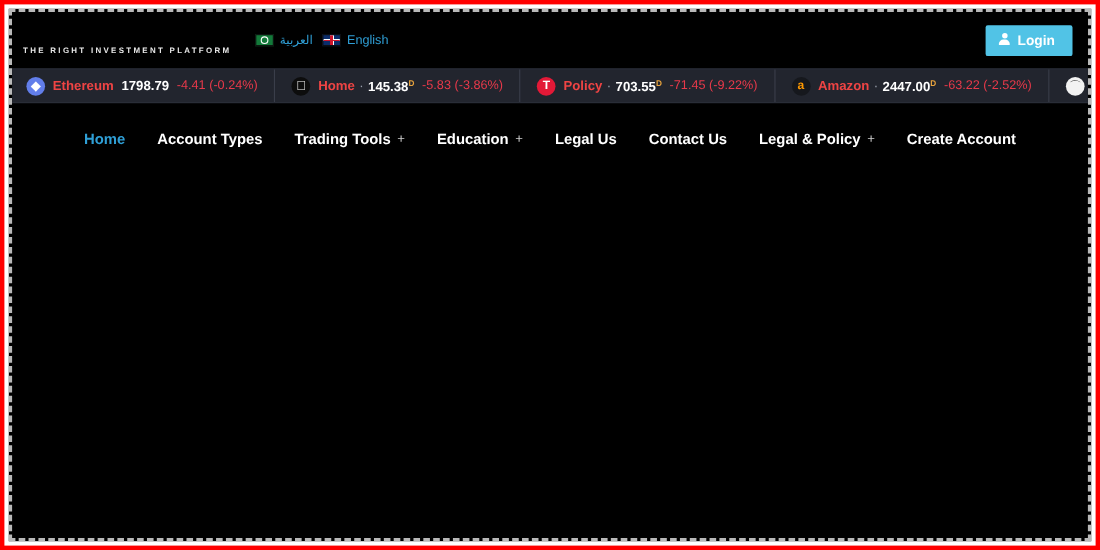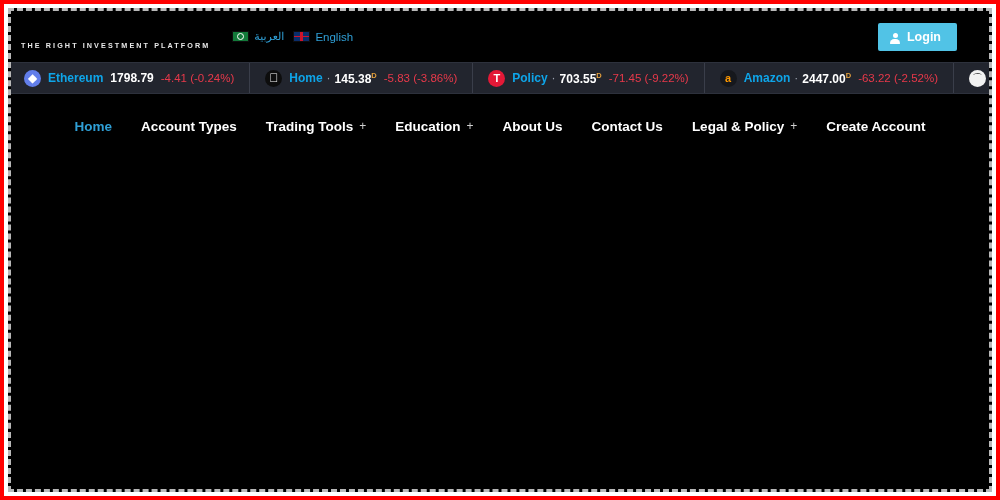--- a/index.html
+++ b/index.html
@@ -86,25 +86,25 @@
   .lang-label.ar { font-size: 11px; color: #2f9fd6; direction: rtl; }
 
   .topbar-spacer { flex: 1; }
   .login-btn {
     background: #51c3e6;
     color: #ffffff;
     border: none;
     font-size: 12.5px;
     font-weight: bold;
     padding: 7px 16px 7px 12px;
-    display: flex; align-items: flex-end; gap: 6px;
+    display: flex; align-items: flex-start; gap: 6px;
     cursor: pointer;
     font-family: "Liberation Sans", sans-serif;
     border-radius: 2px;
-    margin-right: 20px;
+    margin-right: 2px;
   }
   .user-glyph { display: inline-block; width: 11px; height: 11px; position: relative; }
   .user-glyph::before {
     content: ""; position: absolute; left: 3px; top: 0;
     width: 5px; height: 5px; border-radius: 50%; background: #ffffff;
   }
   .user-glyph::after {
     content: ""; position: absolute; left: 0.5px; top: 6px;
     width: 10px; height: 5.5px; border-radius: 5px 5px 1px 1px; background: #ffffff;
   }
@@ -133,21 +133,21 @@
     width: 17px; height: 17px; border-radius: 50%;
     display: flex; align-items: center; justify-content: center;
     font-size: 11px; color: #fff; flex: 0 0 auto;
     font-family: "Liberation Sans", sans-serif;
   }
   .t-eth { background: #627eea; font-size: 12px; }
   .t-aapl { background: #0d0d0d; font-size: 12px; color: #f5f5f5; }
   .t-tsla { background: #e31937; font-size: 11px; font-weight: bold; }
   .t-amzn { background: #16181d; color: #ff9900; font-weight: bold; font-size: 11px; }
   .t-lcid { background: #f2f2f2; color: #111; font-size: 11px; }
-  .t-name { color: #0ea5e9; font-size: 12px; font-weight: bold; }
+  .t-name { color: #ef4444; font-size: 12px; font-weight: bold; }
   .t-dot { color: #9aa0ad; font-size: 12px; margin: 0 -3px; }
   .t-price { color: #ffffff; font-size: 12px; font-weight: bold; position: relative; }
   .t-price sup { font-size: 7.5px; color: #e8a33d; font-weight: bold; vertical-align: super; }
   .t-change { color: #e8394a; font-size: 11.5px; }
 
   
   .nav {
     height: 65px;
     background: #000000;
     display: flex; align-items: center; justify-content: center;
@@ -297,21 +297,21 @@
       </div>
       <div class="nav-item">
         <span>Trading Tools</span>
         <span class="nav-plus">+</span>
       </div>
       <div class="nav-item">
         <span>Education</span>
         <span class="nav-plus">+</span>
       </div>
       <div class="nav-item">
-        <span>About Us</span>
+        <span>Legal Us</span>
       </div>
       <div class="nav-item">
         <span>Contact Us</span>
       </div>
       <div class="nav-item">
         <span>Legal &amp; Policy</span>
         <span class="nav-plus">+</span>
       </div>
       <div class="nav-item">
         <span>Create Account</span>

